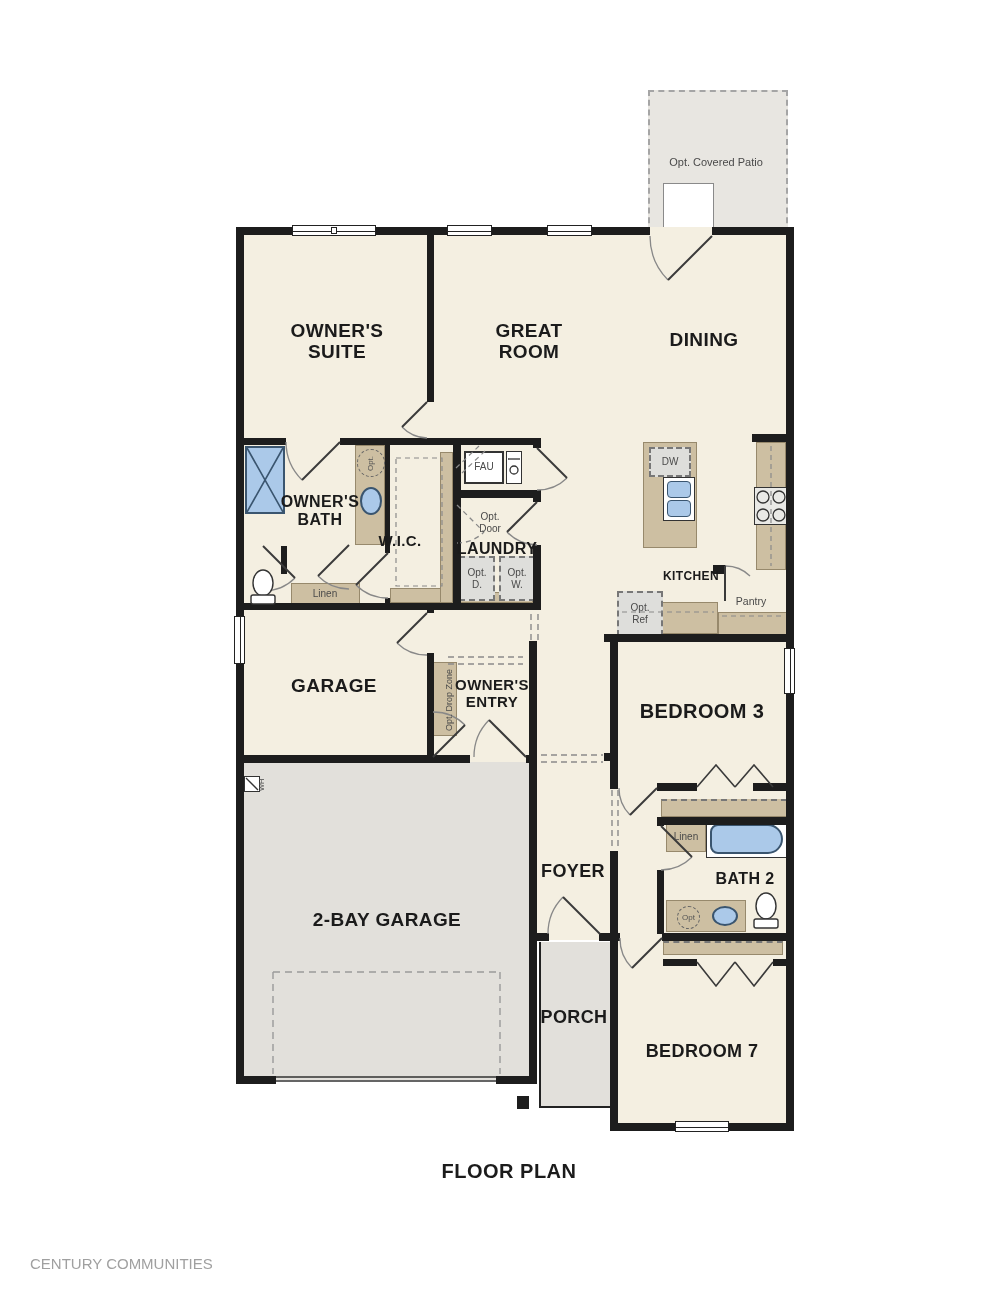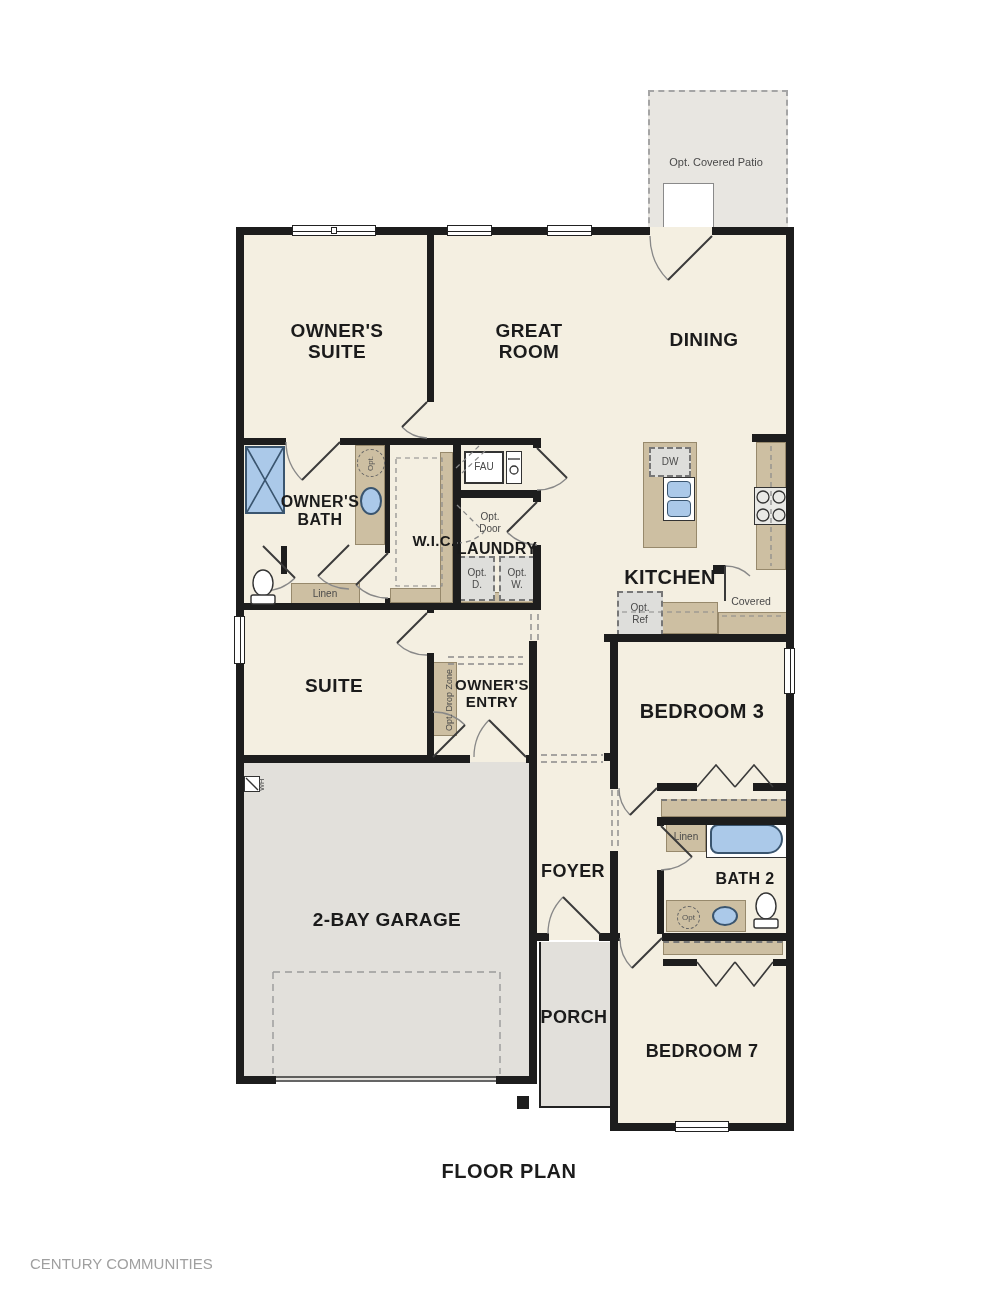--- a/index.html
+++ b/index.html
@@ -209,40 +209,40 @@
       <circle cx="514" cy="470" r="4"></circle>
       <path d="M508,459 L520,459"></path>
       <path d="M246,778 L258,790"></path>
     </g>
   </svg>
 
   <div class="lab lay7" style="left:337px;top:341px;width:130px;font-size:19px;">OWNER'S SUITE</div>
   <div class="lab lay7" style="left:529px;top:341px;width:100px;font-size:19px;">GREAT ROOM</div>
   <div class="lab lay7" style="left:704px;top:340px;width:120px;font-size:19px;">DINING</div>
   <div class="lab lay7" style="left:320px;top:511px;width:100px;font-size:16px;">OWNER'S BATH</div>
-  <div class="lab lay7" style="left:434px;top:541px;width:70px;font-size:15px;">W.I.C.</div>
+  <div class="lab lay7" style="left:400px;top:541px;width:70px;font-size:15px;">W.I.C.</div>
   <div class="lab lay7" style="left:497px;top:549px;width:110px;font-size:16px;">LAUNDRY</div>
-  <div class="lab lay7" style="left:670px;top:577px;width:110px;font-size:20px;">KITCHEN</div>
-  <div class="lab lay7" style="left:334px;top:686px;width:100px;font-size:19px;">SUITE</div>
+  <div class="lab lay7" style="left:691px;top:577px;width:110px;font-size:12px;">KITCHEN</div>
+  <div class="lab lay7" style="left:334px;top:686px;width:100px;font-size:19px;">GARAGE</div>
   <div class="lab lay7" style="left:492px;top:694px;width:100px;font-size:15px;">OWNER'S ENTRY</div>
   <div class="lab lay7" style="left:387px;top:920px;width:180px;font-size:19px;">2-BAY GARAGE</div>
   <div class="lab lay7" style="left:573px;top:871px;width:90px;font-size:18px;">FOYER</div>
   <div class="lab lay7" style="left:574px;top:1017px;width:90px;font-size:18px;">PORCH</div>
   <div class="lab lay7" style="left:702px;top:711px;width:130px;font-size:20px;">BEDROOM 3</div>
   <div class="lab lay7" style="left:745px;top:879px;width:60px;font-size:16px;">BATH 2</div>
   <div class="lab lay7" style="left:702px;top:1051px;width:130px;font-size:18px;">BEDROOM 7</div>
 
   <div class="slab lay7" style="left:716px;top:162px;width:100px;font-size:11px;">Opt. Covered Patio</div>
   <div class="slab lay7" style="left:484px;top:467px;width:52px;font-size:10px;">FAU</div>
   <div class="slab lay7" style="left:490px;top:522px;width:40px;font-size:10px;">Opt. Door</div>
   <div class="slab lay7" style="left:477px;top:578px;width:30px;font-size:10px;">Opt. D.</div>
   <div class="slab lay7" style="left:517px;top:578px;width:30px;font-size:10px;text-align:center;">Opt. W.</div>
   <div class="slab lay7" style="left:670px;top:462px;width:30px;font-size:10px;">DW</div>
   <div class="slab lay7" style="left:640px;top:613px;width:32px;font-size:10px;">Opt. Ref</div>
-  <div class="slab lay7" style="left:751px;top:601px;width:50px;font-size:10.5px;">Covered</div>
+  <div class="slab lay7" style="left:751px;top:601px;width:50px;font-size:10.5px;">Pantry</div>
   <div class="slab lay7" style="left:325px;top:594px;width:40px;font-size:10px;">Linen</div>
   <div class="slab lay7" style="left:686px;top:837px;width:40px;font-size:10px;">Linen</div>
   <div class="slab vtext lay7" style="left:445px;top:664px;transform:rotate(180deg);width:14px;height:72px;font-size:9px;line-height:1.0;">Opt. Drop Zone</div>
   <div class="slab vtext lay7" style="left:258px;top:777px;transform:rotate(180deg);width:9px;height:16px;font-size:7.5px;">WH</div>
   <div class="optcirc lay7" style="left:357px;top:449px;width:28px;height:28px;">
     <span style="transform:rotate(-90deg);font-size:8px;">Opt.</span>
   </div>
   <div class="optcirc lay7" style="left:677px;top:906px;width:23px;height:23px;">
     <span style="font-size:8px;">Opt</span>
   </div>

